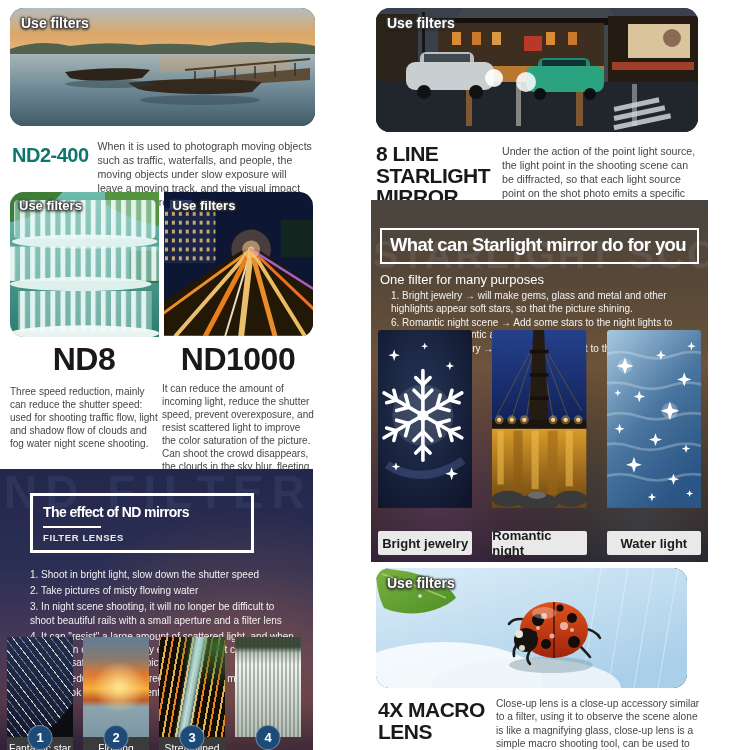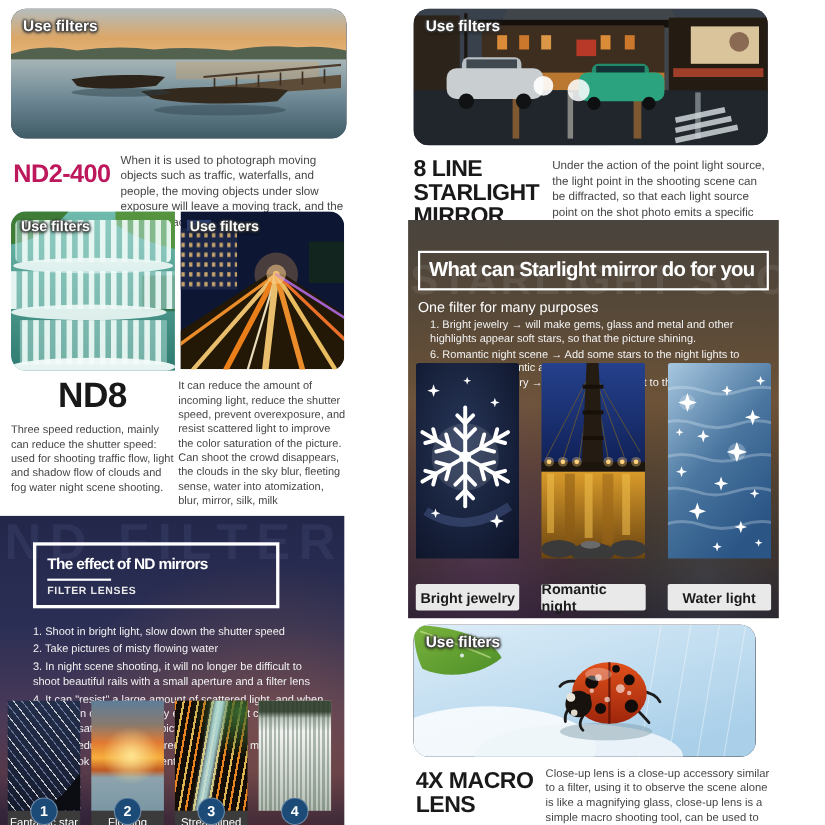--- a/index.html
+++ b/index.html
@@ -6,21 +6,21 @@
   .canvas{position:relative;width:750px;height:750px;background:#fff;overflow:hidden;
           font-family:"Liberation Sans",sans-serif;}
   .photo{position:absolute;border-radius:14px;overflow:hidden;background:#223;}
   .photo svg{position:absolute;inset:0;display:block;}
   .badge{position:absolute;top:7px;left:11px;color:#fff;font-weight:bold;font-size:14px;
          text-shadow:-1px -1px 2px #3d3d3d,1px -1px 2px #3d3d3d,-1px 1px 2px #3d3d3d,1px 1px 2px #3d3d3d,0 2px 3px rgba(0,0,0,.6);
          z-index:3;}
   
   .hero-left{left:10px;top:8px;width:305px;height:118px;}
   .nd-row{position:absolute;left:12px;top:138px;width:301px;display:flex;gap:9px;}
-  .nd-row h2{margin:6px 0 0 0;font-size:23px;letter-spacing:-0.5px;color:#be185d;white-space:nowrap;}
+  .nd-row h2{margin:6px 0 0 0;font-size:20px;letter-spacing:-0.5px;color:#0f766e;white-space:nowrap;}
   .nd-row p{margin:1px 0 0 0;font-size:10.6px;line-height:1.33;color:#464646;}
   .pair{position:absolute;left:10px;top:192px;width:303px;height:145px;border-radius:14px;overflow:hidden;display:flex;gap:4px;}
   .half{position:relative;flex:1;overflow:hidden;}
   .half svg{position:absolute;inset:0;display:block;}
   .half .badge{font-size:13px;top:6px;left:9px;}
   .ndblock{position:absolute;top:341px;}
   .ndblock h3{margin:0;text-align:center;font-size:32px;letter-spacing:-0.5px;color:#191919;}
   .ndblock p{margin:7px 0 0 0;font-size:10px;line-height:1.3;color:#464646;}
   .nd8b{left:10px;width:148px;}
   .nd1000b{left:162px;width:152px;}
@@ -185,20 +185,21 @@
       </svg>
       <span class="badge">Use filters</span>
     </div>
   </div>
 
   <div class="ndblock nd8b">
     <h3>ND8</h3>
     <p>Three speed reduction, mainly can reduce the shutter speed: used for shooting traffic flow, light and shadow flow of clouds and fog water night scene shooting.</p>
   </div>
   <div class="ndblock nd1000b">
+    <h3>ND1000</h3>
     <p>It can reduce the amount of incoming light, reduce the shutter speed, prevent overexposure, and resist scattered light to improve the color saturation of the picture. Can shoot the crowd disappears, the clouds in the sky blur, fleeting sense, water into atomization, blur, mirror, silk, milk</p>
   </div>
 
   <section class="panel-left">
     <div class="wm">ND FILTER</div>
     <div class="titlebox-l">
       <h2>The effect of ND mirrors</h2>
       <div class="rule"></div>
       <div class="sub">FILTER LENSES</div>
     </div>

